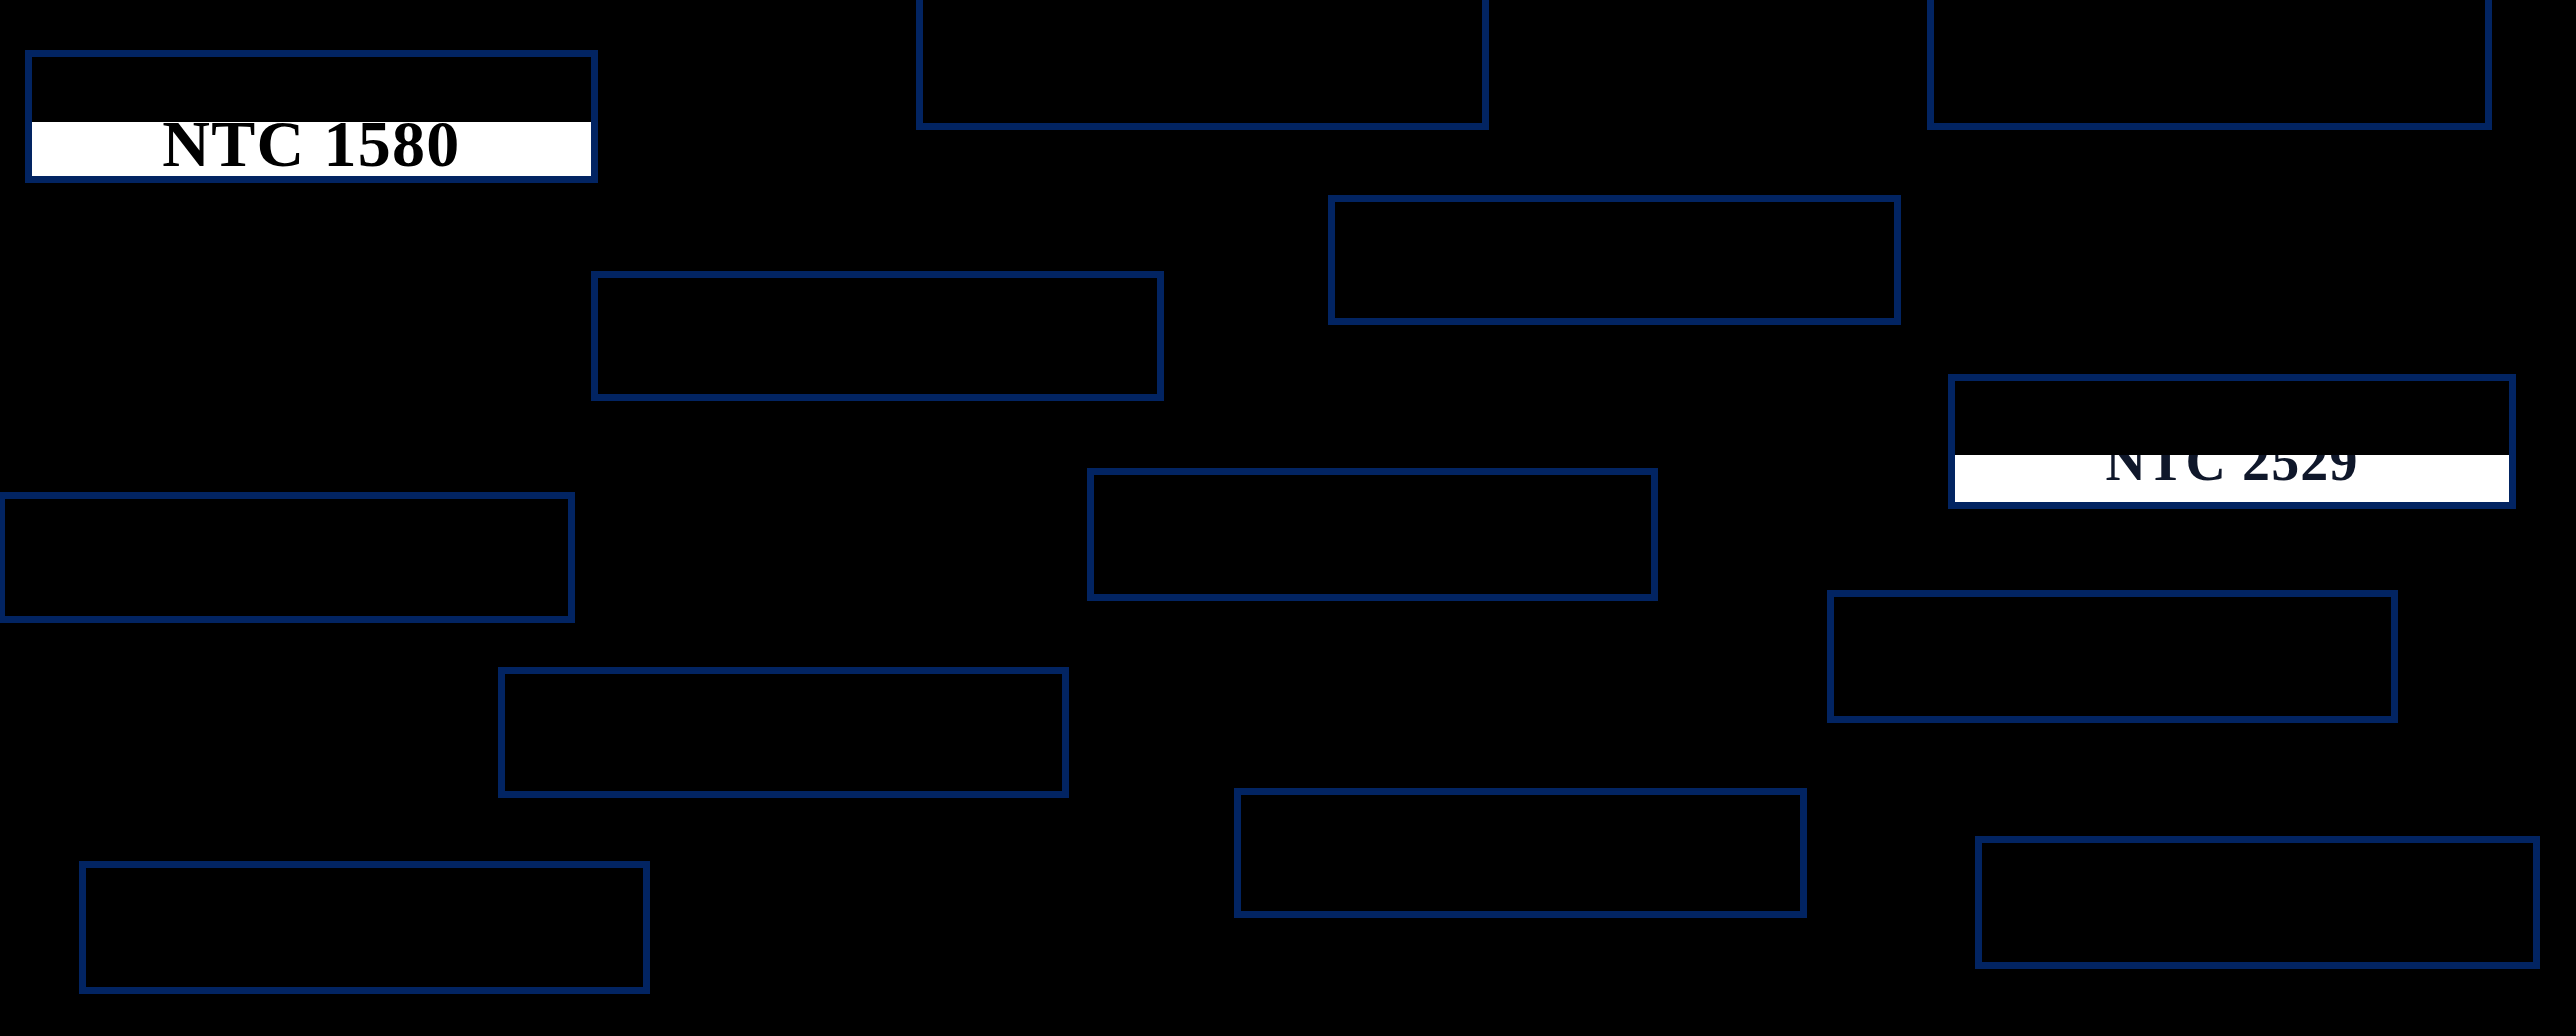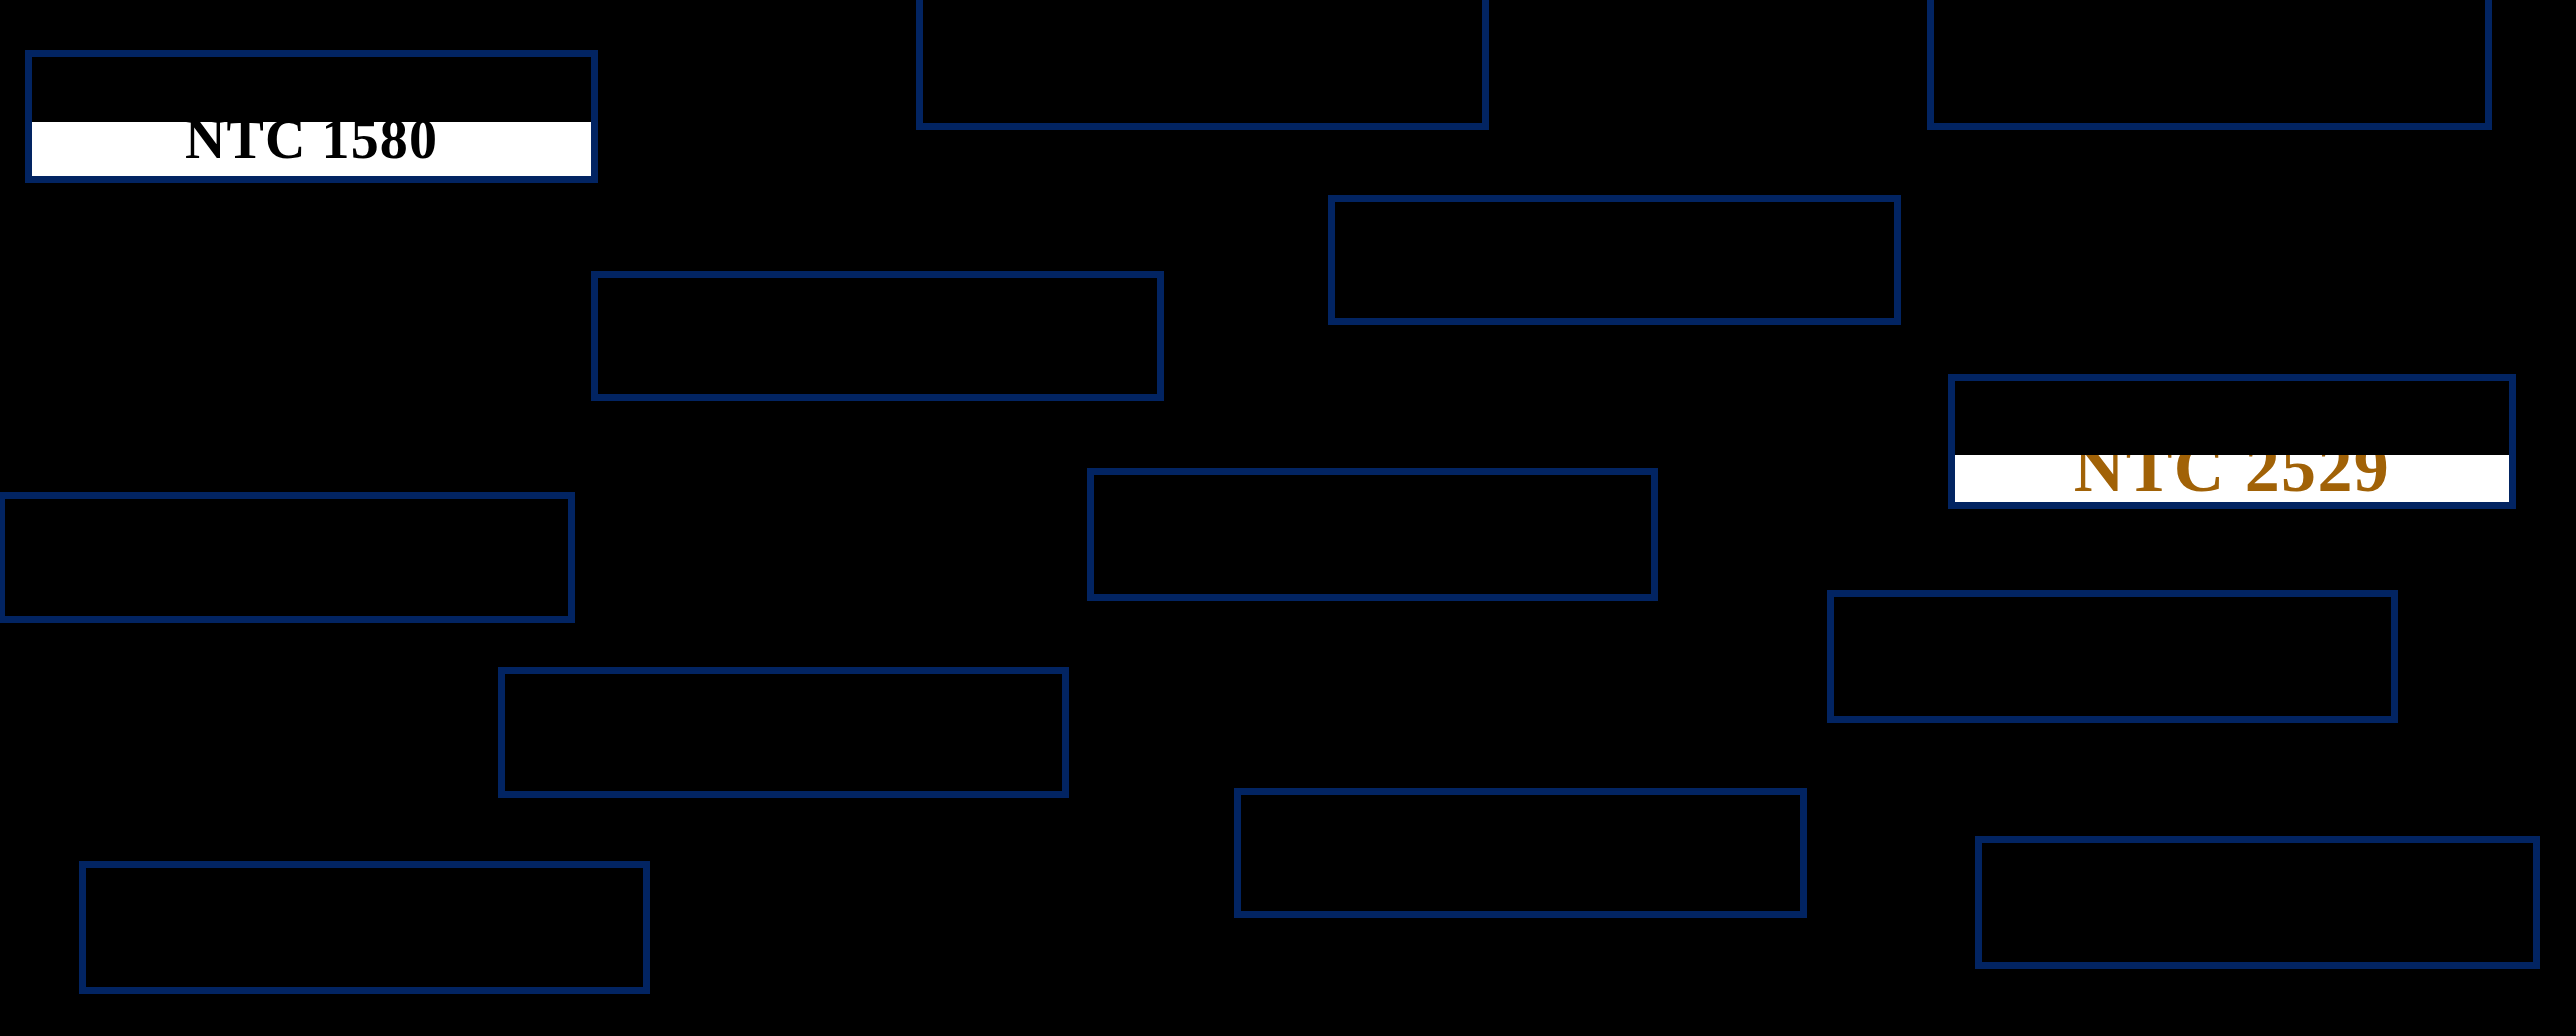--- a/index.html
+++ b/index.html
@@ -48,38 +48,38 @@
   }
   
   .plate-band.sliver { }
 </style>
 </head>
 <body style="background: rgb(0, 0, 0);">
 
 <div id="canvas" style="width: 2576px; height: 1037px; background: rgb(0, 0, 0);">
     <div class="det-box" style="left: 25px; top: 50px; width: 573px; height: 133px; border-color: rgb(2, 36, 98);">
       <div class="plate-band" style="top: 65px; height: 61px; background: rgb(255, 255, 255);">
-        <div class="plate-text" style="font-size: 56px; top: -11.5px; color: rgb(0, 0, 0);">NTC 1580</div>
+        <div class="plate-text" style="font-size: 66px; top: -11.5px; color: rgb(0, 0, 0);">NTC 1580</div>
       </div>
     </div>
     <div class="det-box" style="left: 916px; top: -21px; width: 573px; height: 151px; border-color: rgb(2, 36, 98);">
       <div class="plate-band sliver" style="top: 141px; height: 4.2px; background: rgb(255, 255, 255);">
         <div class="plate-text" style="font-size: 78px; top: -63px; color: rgb(0, 0, 0);"></div>
       </div>
     </div>
     <div class="det-box" style="left: 1927px; top: -21px; width: 565px; height: 151px; border-color: rgb(2, 36, 98);">
       <div class="plate-band sliver" style="top: 141px; height: 4.2px; background: rgb(255, 255, 255);">
         <div class="plate-text" style="font-size: 78px; top: -63px; color: rgb(0, 0, 0);"></div>
       </div>
     </div>
     <div class="det-box" style="left: 1328px; top: 195px; width: 573px; height: 130px; border-color: rgb(2, 36, 98);"></div>
     <div class="det-box" style="left: 591px; top: 271px; width: 573px; height: 130px; border-color: rgb(2, 36, 98);"></div>
     <div class="det-box" style="left: 1948px; top: 374px; width: 568px; height: 135px; border-color: rgb(2, 36, 98);">
       <div class="plate-band" style="top: 74px; height: 47px; background: rgb(255, 255, 255);">
-        <div class="plate-text" style="font-size: 70px; top: -22px; color: #a16207;">NTC 2529</div>
+        <div class="plate-text" style="font-size: 56px; top: -22px; color: #0f172a;">NTC 2529</div>
       </div>
     </div>
     <div class="det-box" style="left: -2.1px; top: 492px; width: 577px; height: 131px; border-color: rgb(2, 36, 98);"></div>
     <div class="det-box" style="left: 1087px; top: 468px; width: 571px; height: 133px; border-color: rgb(2, 36, 98);"></div>
     <div class="det-box" style="left: 1827px; top: 590px; width: 571px; height: 133px; border-color: rgb(2, 36, 98);"></div>
     <div class="det-box" style="left: 498px; top: 667px; width: 571px; height: 131px; border-color: rgb(2, 36, 98);"></div>
     <div class="det-box" style="left: 1234px; top: 788px; width: 573px; height: 130px; border-color: rgb(2, 36, 98);"></div>
     <div class="det-box" style="left: 79px; top: 861px; width: 571px; height: 133px; border-color: rgb(2, 36, 98);"></div>
     <div class="det-box" style="left: 1975px; top: 836px; width: 565px; height: 133px; border-color: rgb(2, 36, 98);"></div>
   </div>

